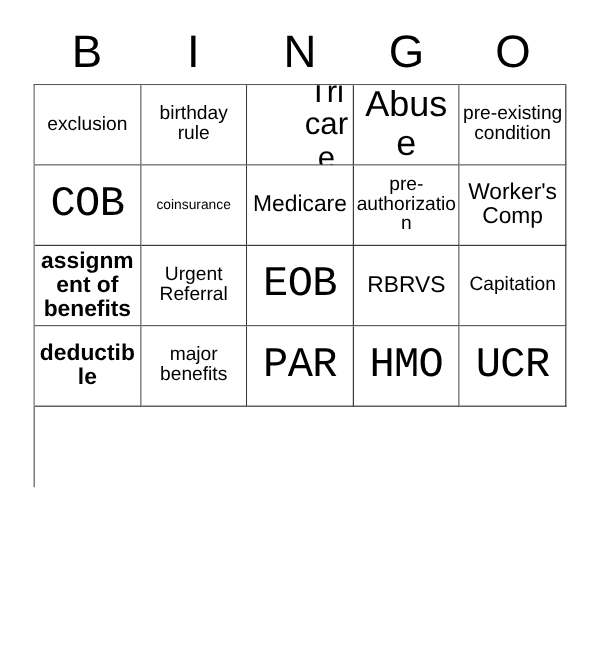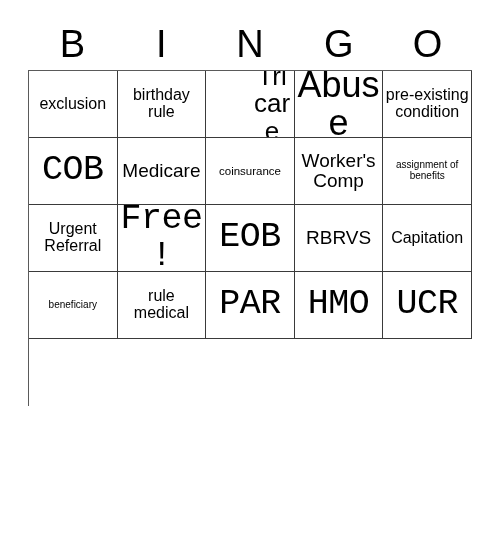--- a/index.html
+++ b/index.html
@@ -73,26 +73,26 @@
     display: block;
     width: 100%;
     line-height: 1.06;
     font-weight: 400;
     word-break: break-word;
     hyphens: none;
   }
 
   
   .s-xxl .txt { font-size: 35px; letter-spacing: -0.5px; font-family: Liberation Mono, monospace; }
-  .s-xl  .txt { font-size: 36px; }
+  .s-xl  .txt { font-size: 30px; }
   .s-lg  .txt { font-size: 26px; margin-left: 44px; }
   .s-md  .txt { font-size: 16px; }
   .s-sm  .txt { font-size: 19px; }
   .s-xs  .txt { font-size: 16px; }
-  .s-xxs .txt { font-size: 10px; }
+  .s-xxs .txt { font-size: 19px; font-weight: bold; }
   .s-tiny .txt { font-size: 11.5px; }
 </style>
 </head>
 <body>
 
 <div class="card">
 
   <div class="header-row">
       <div class="header-cell">B</div>
       <div class="header-cell">I</div>
@@ -113,52 +113,52 @@
       </div>
       <div class="cell s-xl">
         <span class="txt">Abuse</span>
       </div>
       <div class="cell s-xs">
         <span class="txt">pre-existing condition</span>
       </div>
       <div class="cell s-xxl">
         <span class="txt">COB</span>
       </div>
+      <div class="cell s-tiny">
+        <span class="txt">coinsurance</span>
+      </div>
       <div class="cell s-sm">
         <span class="txt">Medicare</span>
       </div>
-      <div class="cell s-tiny">
-        <span class="txt">coinsurance</span>
+      <div class="cell s-md">
+        <span class="txt">pre-authorization</span>
       </div>
       <div class="cell s-sm">
         <span class="txt">Worker's Comp</span>
       </div>
       <div class="cell s-xxs">
         <span class="txt">assignment of benefits</span>
       </div>
       <div class="cell s-md">
         <span class="txt">Urgent Referral</span>
       </div>
       <div class="cell s-xxl">
-        <span class="txt">Free!</span>
-      </div>
-      <div class="cell s-xxl">
         <span class="txt">EOB</span>
       </div>
       <div class="cell s-sm">
         <span class="txt">RBRVS</span>
       </div>
       <div class="cell s-xs">
         <span class="txt">Capitation</span>
       </div>
       <div class="cell s-xxs">
-        <span class="txt">beneficiary</span>
+        <span class="txt">deductible</span>
       </div>
       <div class="cell s-md">
-        <span class="txt">rule medical</span>
+        <span class="txt">major benefits</span>
       </div>
       <div class="cell s-xxl">
         <span class="txt">PAR</span>
       </div>
       <div class="cell s-xxl">
         <span class="txt">HMO</span>
       </div>
       <div class="cell s-xxl">
         <span class="txt">UCR</span>
       </div>

